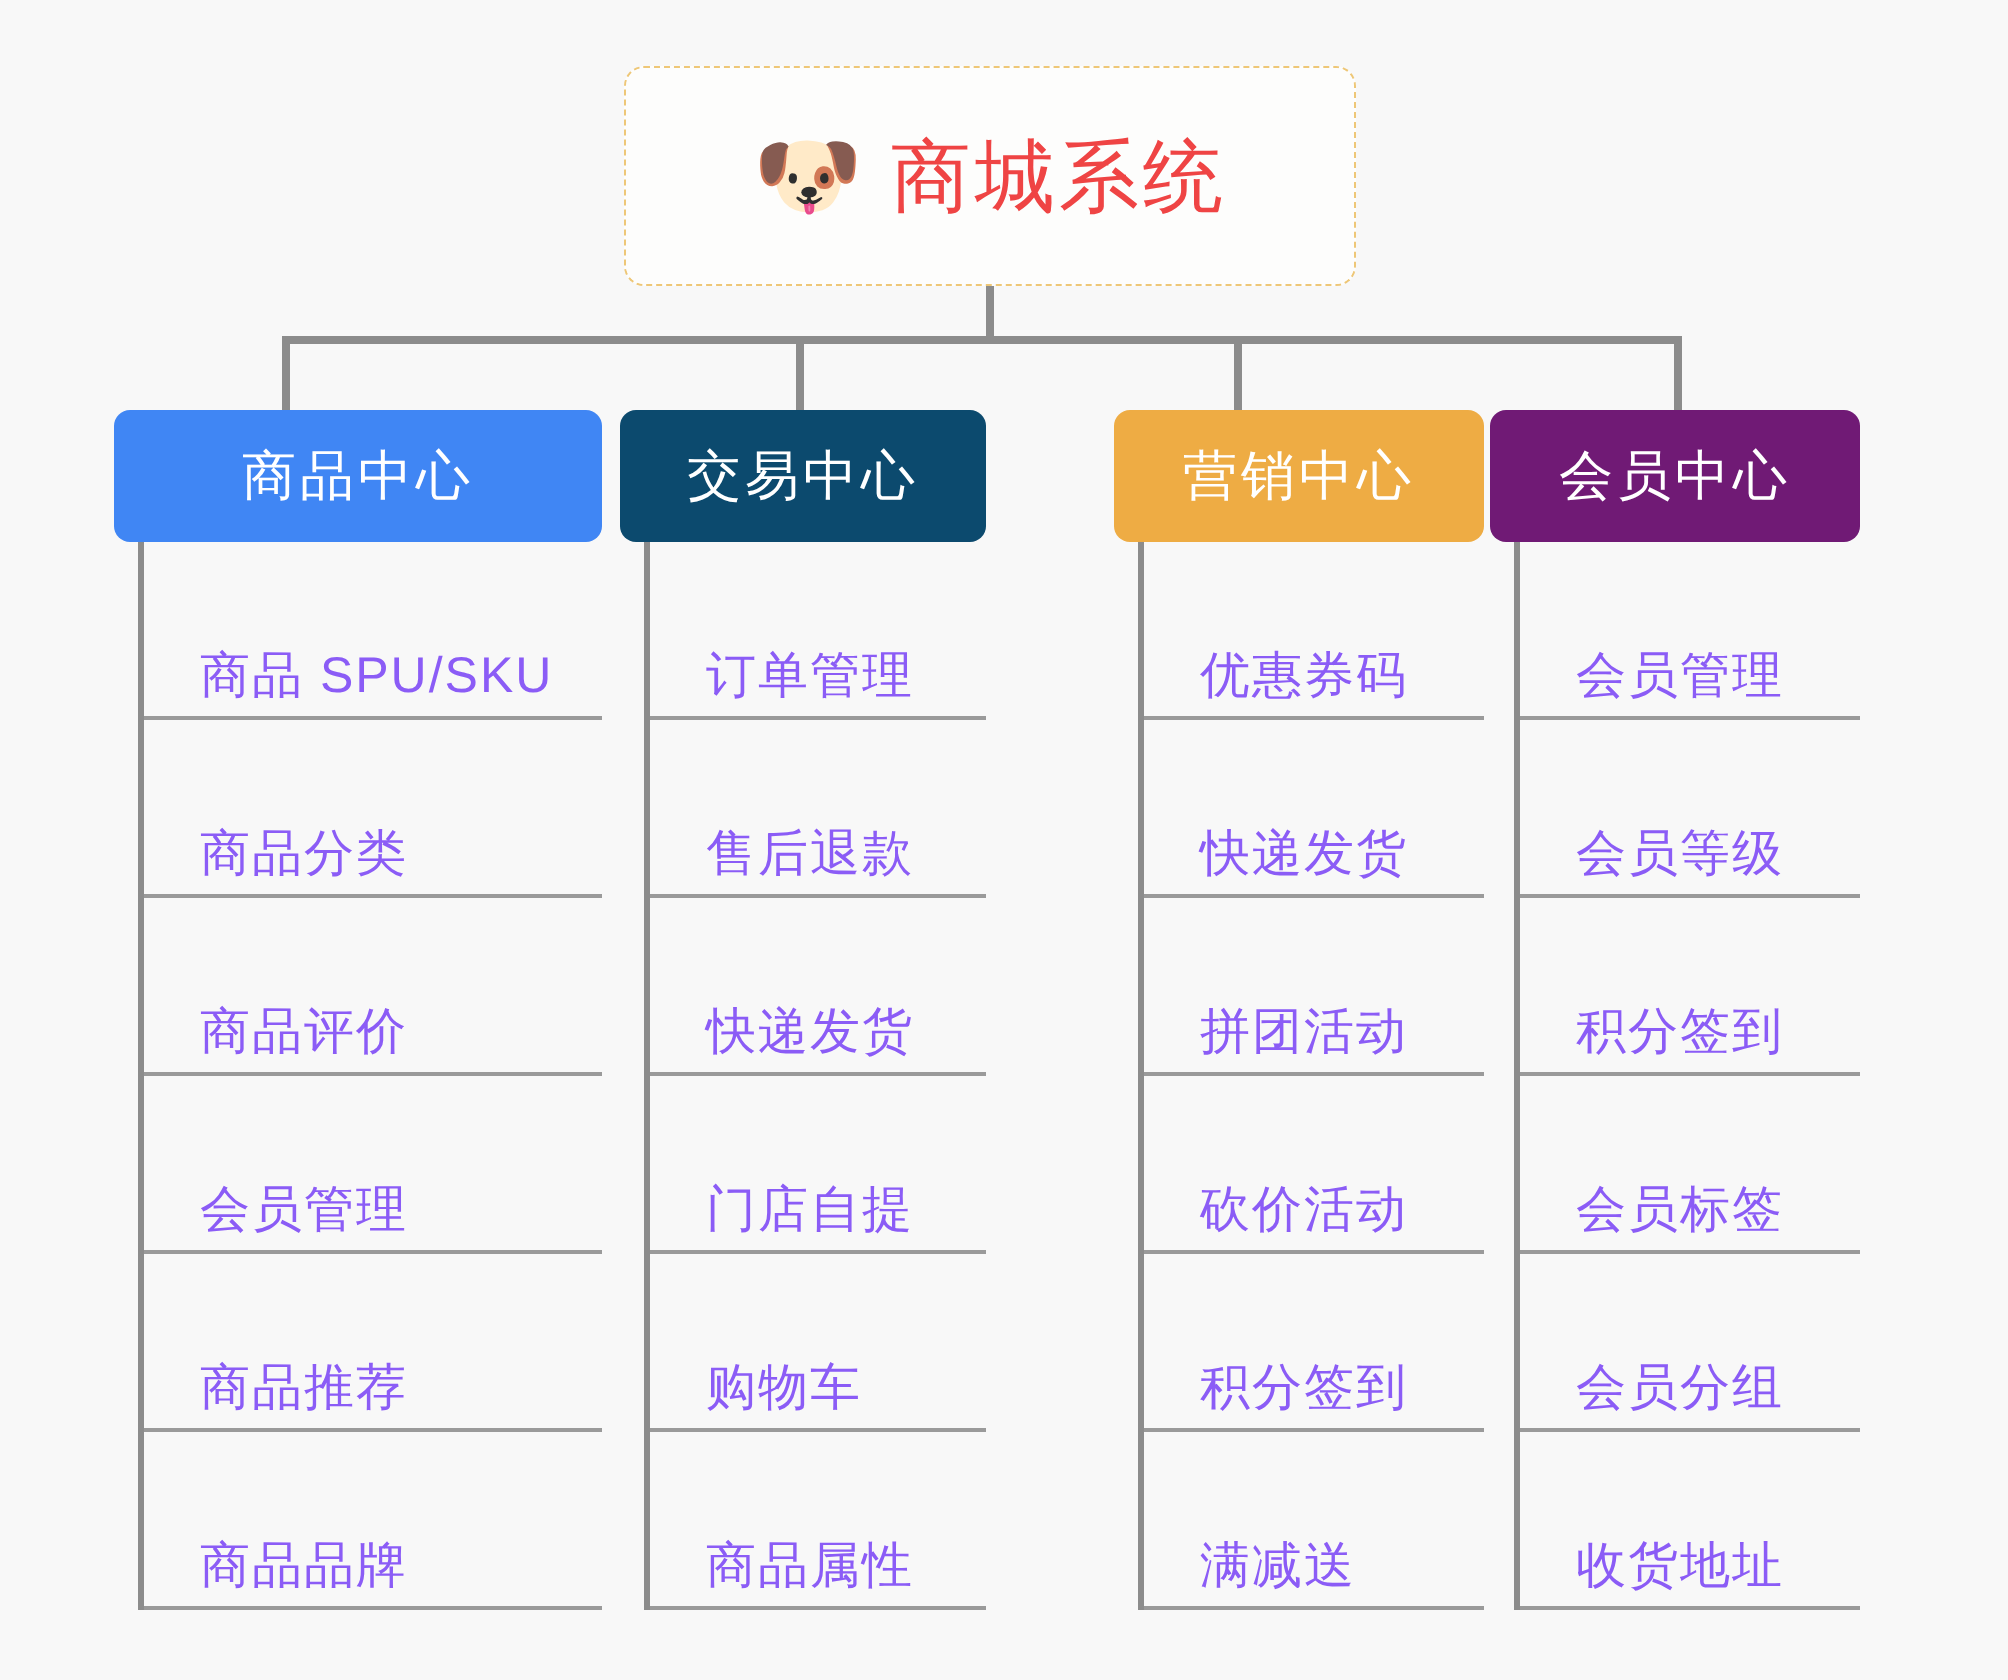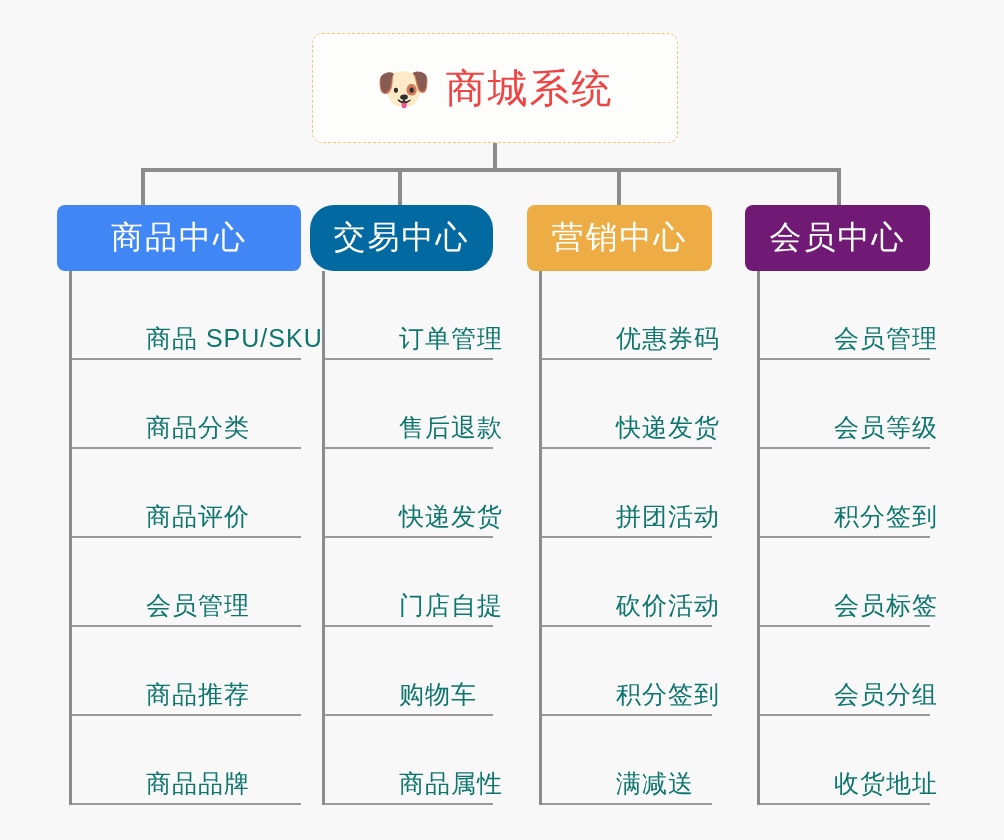--- a/index.html
+++ b/index.html
@@ -73,21 +73,21 @@
     position: absolute;
     top: 205px;
   }
   .cat-box {
     height: 66px;
     border-radius: 8px;
     display: flex;
     align-items: center;
     justify-content: center;
     color: #ffffff;
-    font-size: 32px;
+    font-size: 27px;
     letter-spacing: 2px;
   }
   .leaf-list {
     position: relative;
     margin-top: 0px;
     padding-left: 12px;
   }
   .leaf-trunk {                
     position: absolute;
     left: 12px;
@@ -101,25 +101,24 @@
     display: flex;
     align-items: flex-end;
     justify-content: flex-start;
     border-bottom: 2px solid #9a9a9a;
     margin-left: 3px;
     padding-bottom: 6px;
     padding-left: 28px;
   }
   .leaf-label {
     font-size: 25px;
-    color: #0f766e;
+    color: #8b5cf6;
     white-space: nowrap;
     letter-spacing: 1px;
     line-height: 1.1;
-    margin-left: 46px;
   }
 </style>
 </head>
 <body>
 
 <div id="canvas" style="background: rgb(248, 248, 248);">
 
   <div class="root-node" style="border-color: rgb(238, 199, 119);">
     <span class="root-emoji">🐶</span>
     <span class="root-title" style="color: #ef4444;">商城系统</span>
@@ -153,21 +152,21 @@
       <div class="leaf-item">
           <span class="leaf-label">商品推荐</span>
         </div>
       <div class="leaf-item">
           <span class="leaf-label">商品品牌</span>
         </div>
     </div>
   </div>
 
   <div class="column" id="col-1" style="left:310px; width:183px;">
-    <div class="cat-box" style="background: #0369a1; border-radius: 24px;">
+    <div class="cat-box" style="background: #0c4a6e;">
       <span>交易中心</span>
     </div>
     <div class="leaf-list">
       <div class="leaf-trunk" style="background: rgb(140, 140, 140); height: 534px;"></div>
       <div class="leaf-item">
           <span class="leaf-label">订单管理</span>
         </div>
       <div class="leaf-item">
           <span class="leaf-label">售后退款</span>
         </div>
@@ -179,21 +178,21 @@
         </div>
       <div class="leaf-item">
           <span class="leaf-label">购物车</span>
         </div>
       <div class="leaf-item">
           <span class="leaf-label">商品属性</span>
         </div>
     </div>
   </div>
 
-  <div class="column" id="col-2" style="left:527px; width:185px;">
+  <div class="column" id="col-2" style="left:557px; width:185px;">
     <div class="cat-box" style="background: rgb(238, 172, 68);">
       <span>营销中心</span>
     </div>
     <div class="leaf-list">
       <div class="leaf-trunk" style="background: rgb(140, 140, 140); height: 534px;"></div>
       <div class="leaf-item">
           <span class="leaf-label">优惠券码</span>
         </div>
       <div class="leaf-item">
           <span class="leaf-label">快递发货</span>

